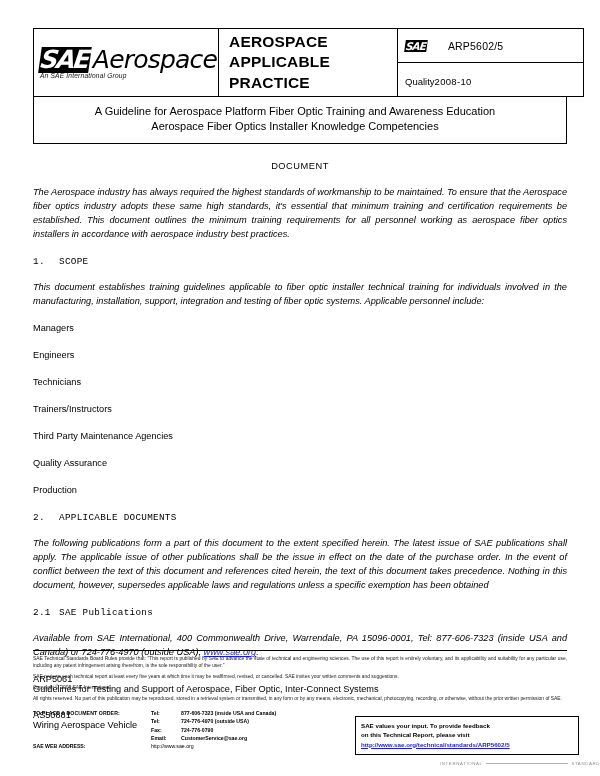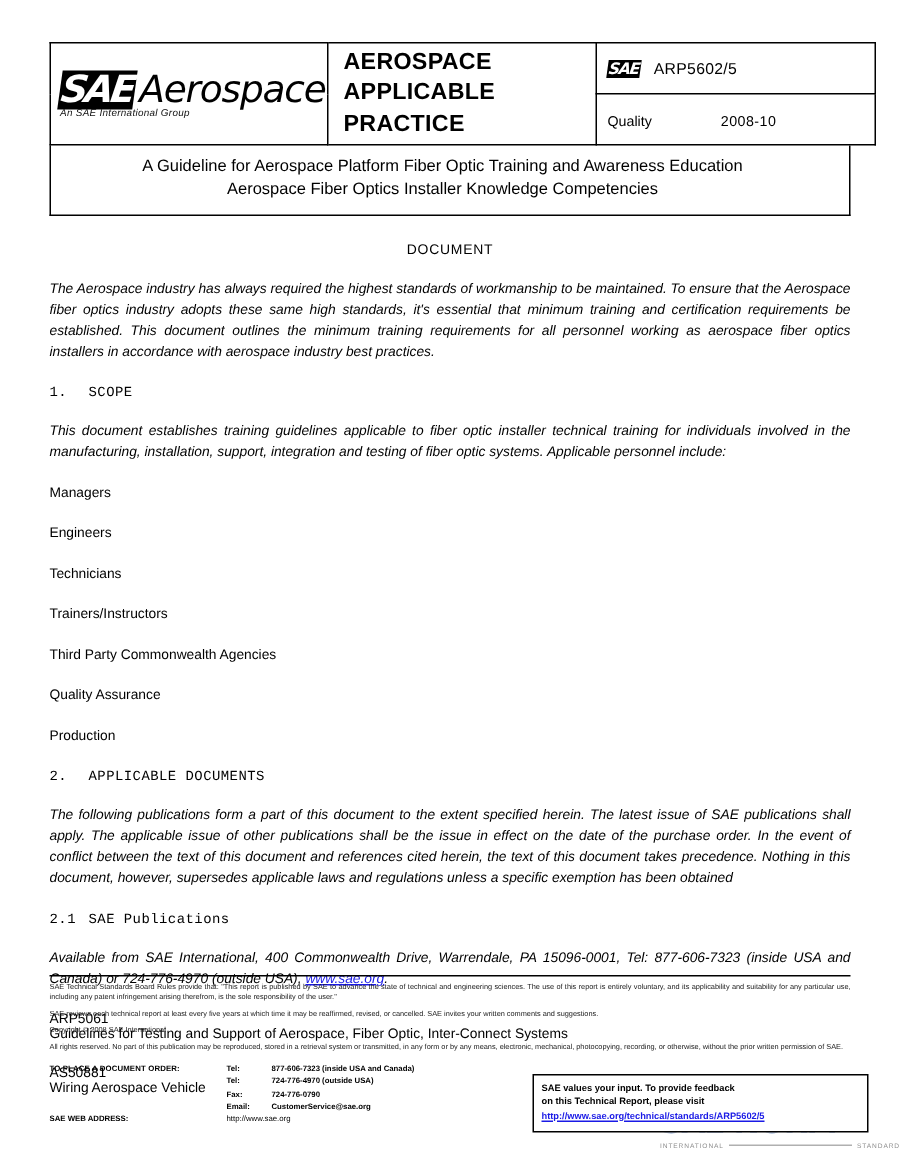--- a/index.html
+++ b/index.html
@@ -89,27 +89,26 @@
     font-style: italic;
     font-size: 10.5px;
     letter-spacing: -1px;
     background: #000;
     color: #fff;
     padding: 0 1px;
     transform: skewX(-8deg);
   }
   .doc-num {
     font-size: 10.5px;
-    margin-left: 9px;
+    margin-left: 21px;
     letter-spacing: 0.2px;
   }
   .issued-label { font-size: 9.5px; }
   .issued-date {
     font-size: 9.5px;
-    margin-left: 46px;
     letter-spacing: 0.3px;
   }
 
   
   .subtitle-box {
     border: 1px solid #000;
     border-top: none;
     text-align: center;
     padding: 7px 14px 9px 4px;
     font-size: 11px;
@@ -293,21 +292,21 @@
       <div class="sec-head">
         <span class="num">1.</span><span>SCOPE</span>
       </div>
 
       <p class="para">This document establishes training guidelines applicable to fiber optic installer technical training for individuals involved in the manufacturing, installation, support, integration and testing of fiber optic systems. Applicable personnel include:</p>
 
       <div class="bullet-item">Managers</div>
       <div class="bullet-item">Engineers</div>
       <div class="bullet-item">Technicians</div>
       <div class="bullet-item">Trainers/Instructors</div>
-      <div class="bullet-item">Third Party Commonwealth Agencies</div>
+      <div class="bullet-item">Third Party Maintenance Agencies</div>
       <div class="bullet-item">Quality Assurance</div>
       <div class="bullet-item">Production</div>
 
       <div class="sec-head">
         <span class="num">2.</span><span>APPLICABLE DOCUMENTS</span>
       </div>
 
       <p class="para">The following publications form a part of this document to the extent specified herein. The latest issue of SAE publications shall apply. The applicable issue of other publications shall be the issue in effect on the date of the purchase order. In the event of conflict between the text of this document and references cited herein, the text of this document takes precedence. Nothing in this document, however, supersedes applicable laws and regulations unless a specific exemption has been obtained</p>
 
       <div class="sec-head">

